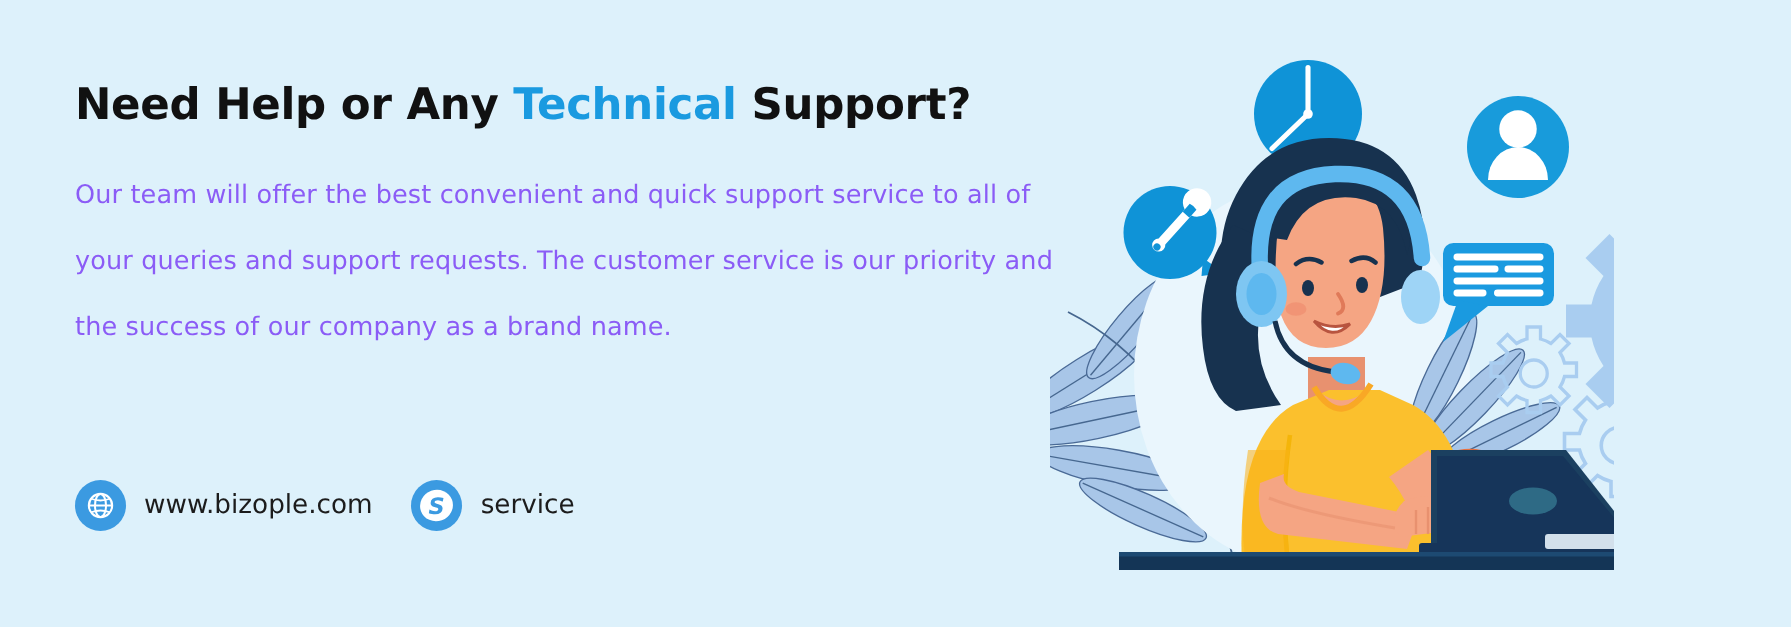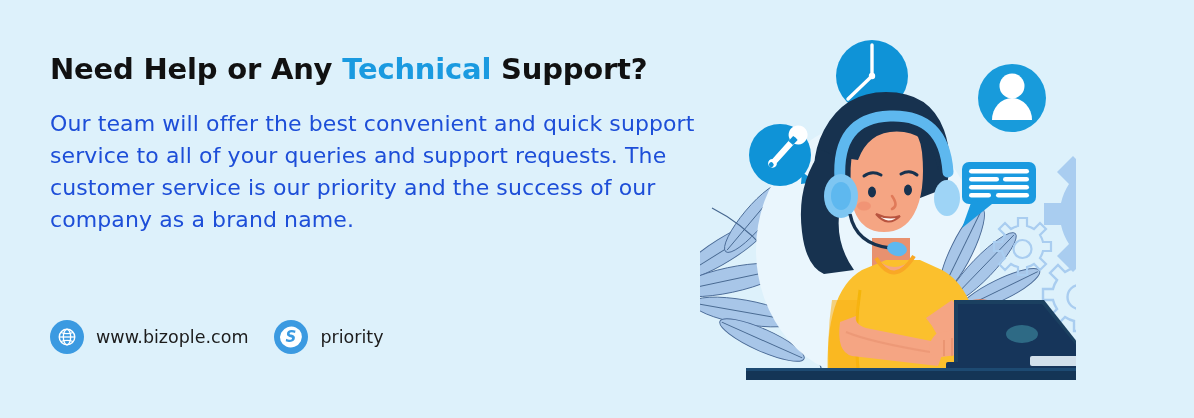--- a/index.html
+++ b/index.html
@@ -16,21 +16,21 @@
   #text-col{
     position:absolute;left:50px;top:52px;width:680px;
   }
   #headline{
     font-family:"DejaVu Sans", sans-serif;
     font-size:29px;font-weight:bold;letter-spacing:-0.2px;
     color:#111111;margin:0 0 22px 0;white-space:nowrap;
   }
   #headline .hl{color:#1a9ae0;}
   #body-copy{
-    font-size:22px;line-height:32px;color:#1d4ed8;margin:0;
+    font-size:17px;line-height:44px;color:#8b5cf6;margin:0;
     letter-spacing:0.1px;
   }
   #body-copy .para2{display:block;margin-top:26px;}
   
   #contact-row{
     position:absolute;left:50px;top:320px;
     display:flex;align-items:center;gap:0px;
   }
   .contact-item{display:flex;align-items:center;margin-right:26px;}
   .cicon{
@@ -76,21 +76,21 @@
     </div>
 
 
     <div class="contact-item">
       <span class="cicon">
         <svg width="30" height="30" viewBox="0 0 30 30">
           <ellipse cx="15" cy="15" rx="11" ry="10.4" fill="#ffffff" transform="rotate(-20 15 15)"></ellipse>
           <text x="15" y="20.4" text-anchor="middle" font-family="'DejaVu Sans',sans-serif" font-size="15" font-weight="bold" fill="#3b9ae1" font-style="italic">S</text>
         </svg>
       </span>
-      <span class="clabel">priority</span>
+      <span class="clabel">service</span>
     </div>
   </div>
 
   <div id="illustration">
     <svg width="494" height="418" viewBox="0 0 494 418">
 
       <g opacity="1">
         <g fill="#a8c6e8" stroke="#4a6a96" stroke-width="0.9">
           <g transform="translate(24,250) rotate(-32)">
             <ellipse cx="0" cy="0" rx="52" ry="12"></ellipse>

